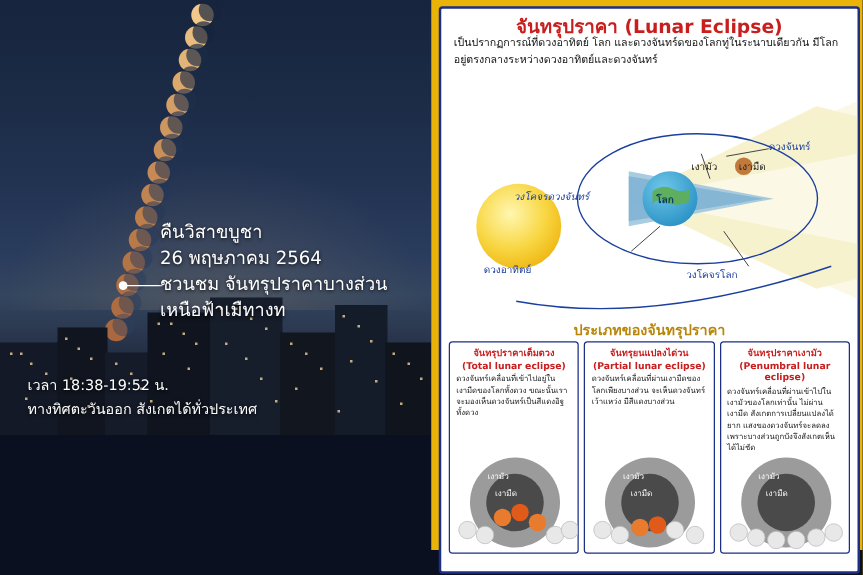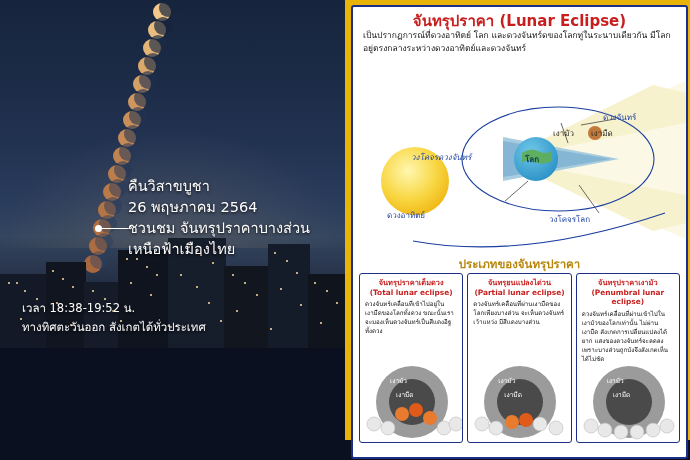--- a/index.html
+++ b/index.html
@@ -291,21 +291,21 @@
       </g>
     </svg>
 
     <div id="arrow-dot"></div>
     <div id="arrow-line"></div>
 
     <div id="photo-caption">
       <div class="l1">คืนวิสาขบูชา</div>
       <div class="l2">26 พฤษภาคม 2564</div>
       <div class="l3">ชวนชม จันทรุปราคาบางส่วน</div>
-      <div class="l4">เหนือฟ้าเมืองไทย</div>
+      <div class="l4">เหนือฟ้าเมืทางท</div>
     </div>
 
     <div id="photo-footer">
       <div>เวลา 18:38-19:52 น.</div>
       <div>ทางทิศตะวันออก สังเกตได้ทั่วประเทศ</div>
     </div>
   </div>
 
   <div id="info">
     <div id="info-inner">
@@ -348,21 +348,21 @@
           <circle cx="242" cy="70" r="7" fill="#7a4a20" opacity="0.25"></circle>
 
           <line x1="228" y1="62" x2="262" y2="56" stroke="#444" stroke-width="0.8"></line>
           <line x1="175" y1="118" x2="152" y2="138" stroke="#444" stroke-width="0.8"></line>
           <line x1="215" y1="80" x2="208" y2="60" stroke="#444" stroke-width="0.8"></line>
           <line x1="226" y1="122" x2="246" y2="150" stroke="#444" stroke-width="0.8"></line>
         </svg>
 
         <div class="dlabel dark" style="left:200px; top:64px;">เงามัว</div>
         <div class="dlabel dark" style="left:238px; top:64px;">เงามืด</div>
-        <div class="dlabel blue" style="left:250px; top:48px;">ดวงจันทร์</div>
+        <div class="dlabel blue" style="left:262px; top:48px;">ดวงจันทร์</div>
         <div class="dlabel blue" style="left:58px;  top:88px;font-style:italic;">วงโคจรดวงจันทร์</div>
         <div class="dlabel dark" style="left:172px; top:90px; color:#0b3a5a; font-weight:bold;">โลก</div>
         <div class="dlabel blue" style="left:34px;  top:146px;">ดวงอาทิตย์</div>
         <div class="dlabel blue" style="left:196px; top:150px;">วงโคจรโลก</div>
       </div>
 
       <div id="types-header">ประเภทของจันทรุปราคา</div>
 
       <div id="types">
 

